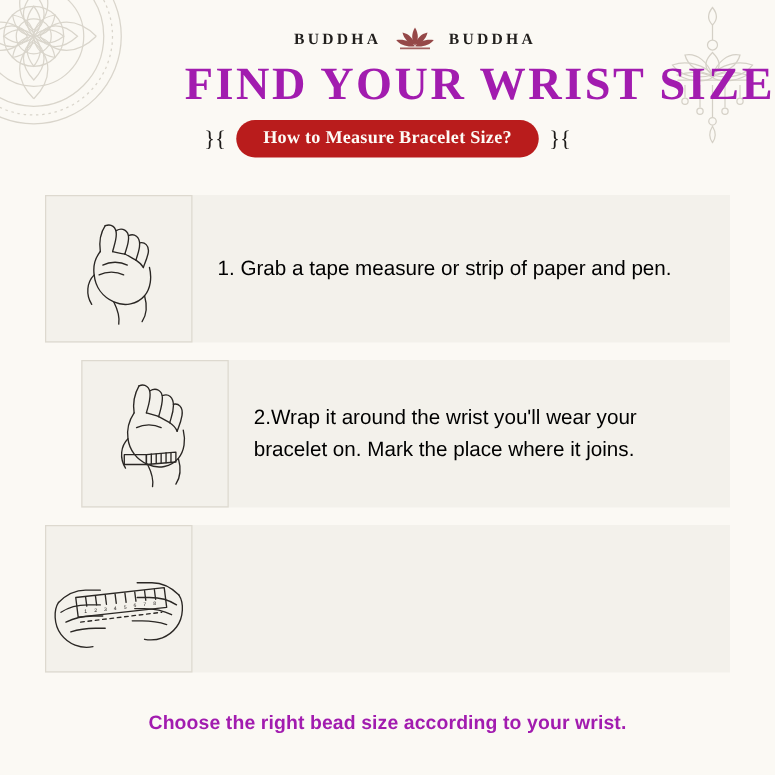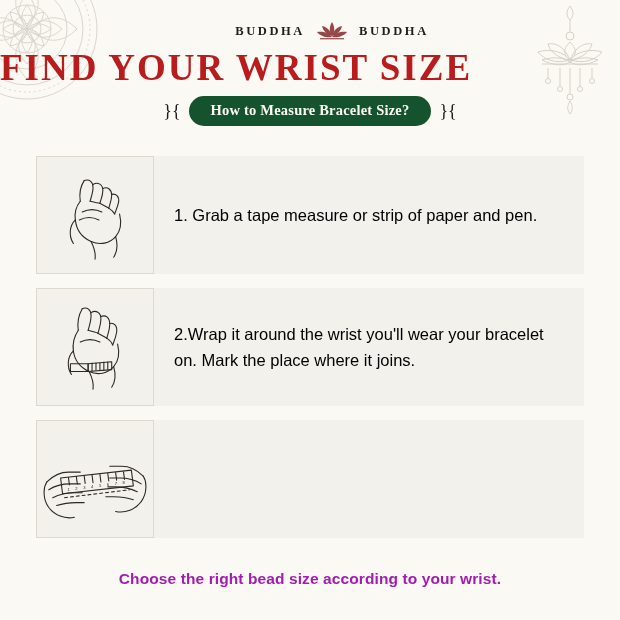--- a/index.html
+++ b/index.html
@@ -59,26 +59,26 @@
     width: 34px;
     height: 22px;
   }
 
   
   .title {
     position: absolute;
     top: 46px;
     left: 0;
     right: 0;
-    text-align: left;
+    text-align: right;
     font-family: "Liberation Serif", serif;
     font-weight: 700;
     font-size: 37px;
     letter-spacing: 2.0px;
-    color: #b91c1c;
+    color: #a21caf;
     white-space: nowrap;
   }
 
   
   .subrow {
     position: absolute;
     top: 96px;
     left: 0;
     right: 0;
     display: flex;
@@ -86,21 +86,21 @@
     justify-content: center;
     gap: 8px;
   }
   .flourish {
     font-family: "Liberation Serif", serif;
     font-size: 18px;
     color: #1d1b19;
     line-height: 1;
   }
   .pill {
-    background: #14532d;
+    background: #b91c1c;
     color: #fdfbf6;
     border-radius: 16px;
     padding: 6px 22px 7px;
     font-family: "Liberation Serif", serif;
     font-size: 14.5px;
     font-weight: 700;
     letter-spacing: 0.2px;
     white-space: nowrap;
   }
 
@@ -132,21 +132,21 @@
   .step-text {
     flex: 1;
     display: flex;
     align-items: center;
     padding: 10px 14px 10px 20px;
     font-size: 16.5px;
     line-height: 1.58;
     color: #000000;
   }
   .step-1 { height: 118px; }
-  .step-2 { height: 118px; }
+  .step-2 { height: 118px; margin-left: 29px; }
   .step-3 { height: 118px; }
 
   
   .footer {
     position: absolute;
     left: 0;
     right: 0;
     bottom: 32px;
     text-align: center;
     font-size: 15.5px;

